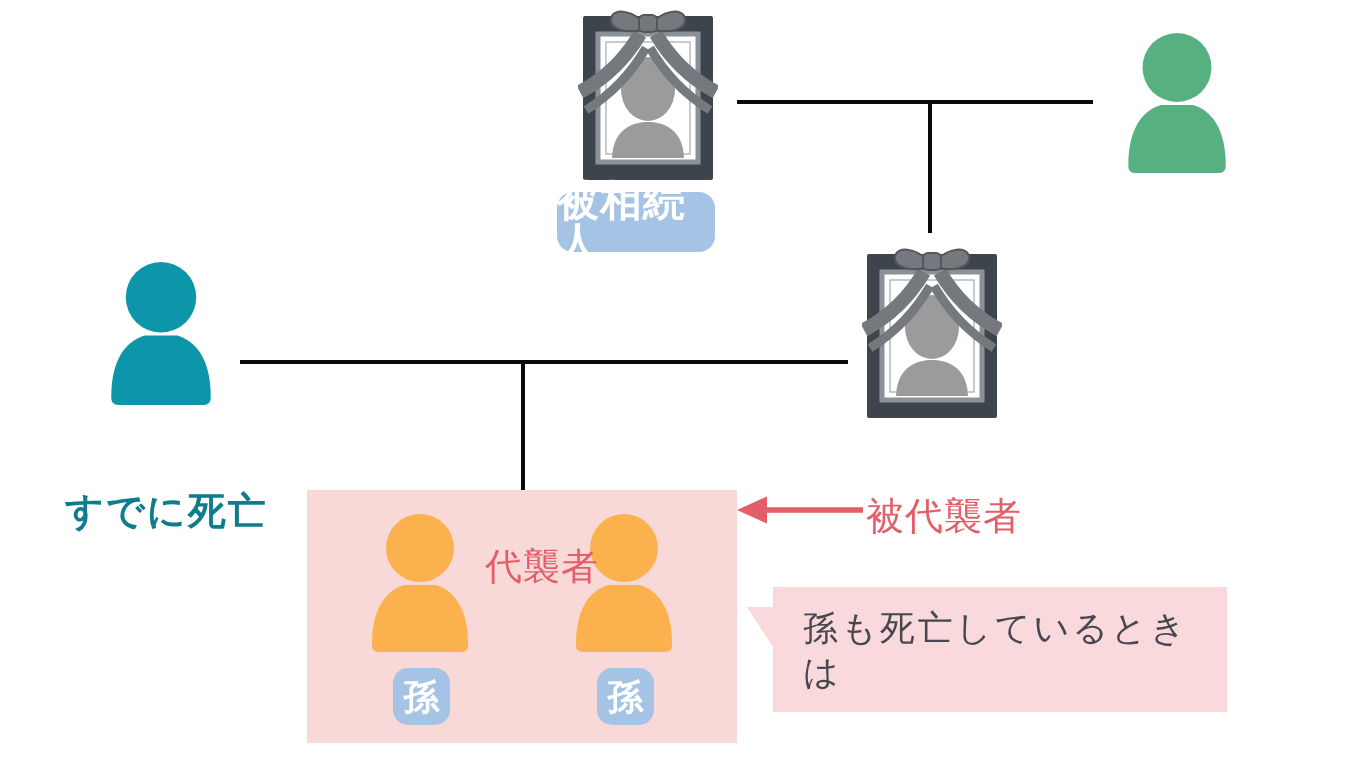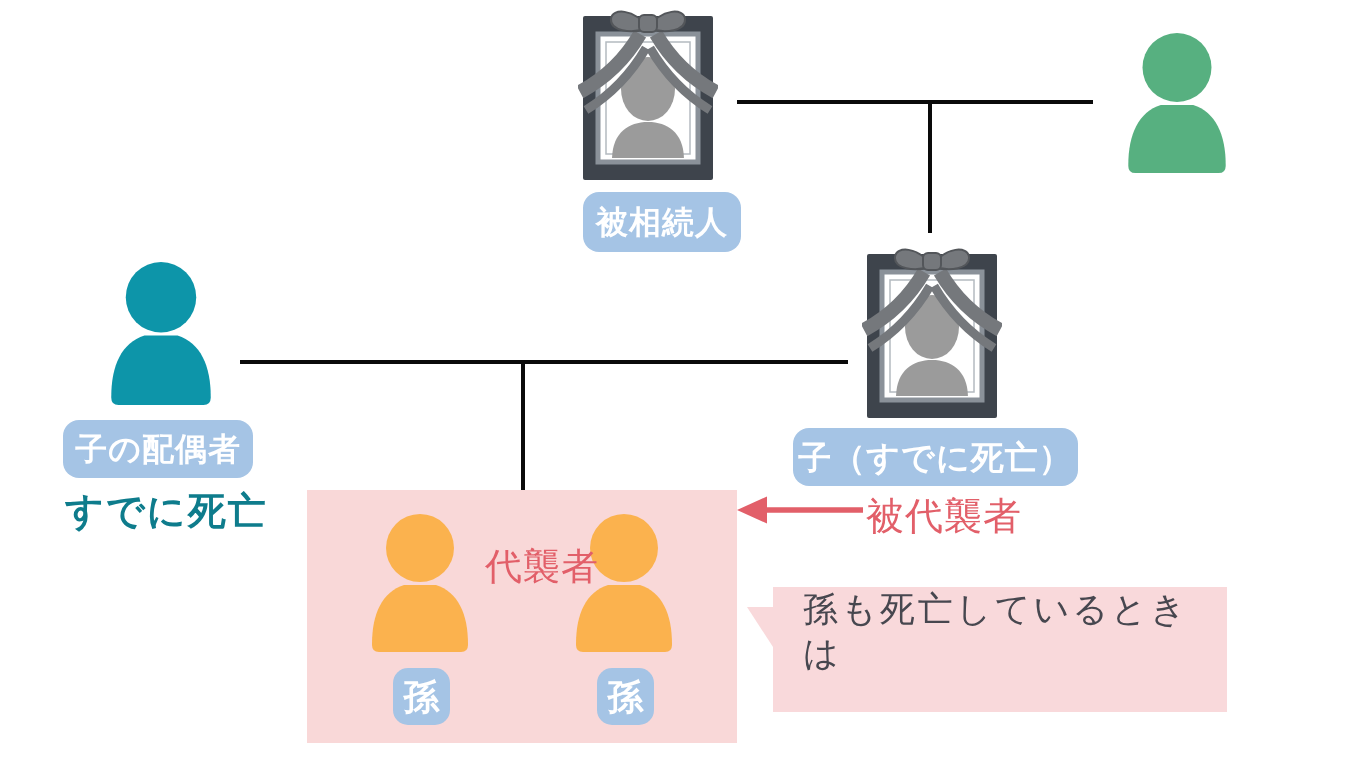--- a/index.html
+++ b/index.html
@@ -38,21 +38,21 @@
     position:absolute;color:var(--accent-red);font-weight:400;line-height:1;
     letter-spacing:1px;white-space:nowrap;
   }
   .note-teal{
     position:absolute;color:var(--note-teal);font-weight:700;font-size:38px;
     line-height:1;letter-spacing:2px;white-space:nowrap;
   }
   .group-box{position:absolute;background:var(--box-pink);}
   .callout{
     position:absolute;background:var(--bubble-pink);color:var(--callout-text);
-    display:flex;flex-direction:row;justify-content:center;row-gap:8px;
+    display:flex;flex-direction:column;justify-content:center;row-gap:8px;
     padding-left:30px;font-size:35px;letter-spacing:3px;line-height:1.25;
   }
   .callout-tail{
     position:absolute;left:-26px;top:20px;width:26px;height:40px;
     background:var(--bubble-pink);
     clip-path:polygon(0 0,100% 0,100% 100%);
   }
   .defs-holder{position:absolute;width:0;height:0;overflow:hidden;}
 </style>
 </head>
@@ -99,35 +99,33 @@
   <div class="line" style="left:737px;top:100px;width:356px;height:4px;"></div>
   <div class="line" style="left:928px;top:100px;width:4px;height:133px;"></div>
   <div class="line" style="left:240px;top:360px;width:608px;height:4px;"></div>
   <div class="line" style="left:521px;top:362px;width:4px;height:128px;"></div>
 
   <div class="group-box" style="left:307px;top:490px;width:430px;height:253px;"></div>
 
   <svg class="frame-svg" style="left:578px;top:2px;" width="140" height="180">
       <use href="#sym-frame"></use>
     </svg>
-  <div class="pill" style="left:583px;top:192px;width:158px;height:60px;font-size:32px;">被相続人</div>
+  <div class="pill" style="left:557px;top:192px;width:158px;height:60px;font-size:42px;">被相続人</div>
 
   <svg class="person-svg" style="left:1120px;top:33px;color:var(--person-green);" width="114" height="140">
       <use href="#sym-person"></use>
     </svg>
 
   <svg class="frame-svg" style="left:862px;top:240px;" width="140" height="180">
       <use href="#sym-frame"></use>
     </svg>
-  <div class="pill" style="left:793px;top:428px;width:285px;height:58px;font-size:33px;">子（すでに死亡）</div>
 
   <svg class="person-svg" style="left:101px;top:262px;color:var(--person-teal);" width="120" height="143">
       <use href="#sym-person"></use>
     </svg>
-  <div class="pill" style="left:63px;top:420px;width:190px;height:58px;font-size:32px;">子の配偶者</div>
   <div class="note-teal" style="left:65px;top:492px;">すでに死亡</div>
 
   <svg class="person-svg" style="left:364px;top:513px;color:var(--person-orange);" width="112" height="140">
       <use href="#sym-person"></use>
     </svg>
   <svg class="person-svg" style="left:568px;top:513px;color:var(--person-orange);" width="112" height="140">
       <use href="#sym-person"></use>
     </svg>
   <div class="pill" style="left:393px;top:668px;width:57px;height:57px;font-size:36px;border-radius:15px;letter-spacing:0;">孫</div>
   <div class="pill" style="left:597px;top:668px;width:57px;height:57px;font-size:36px;border-radius:15px;letter-spacing:0;">孫</div>

